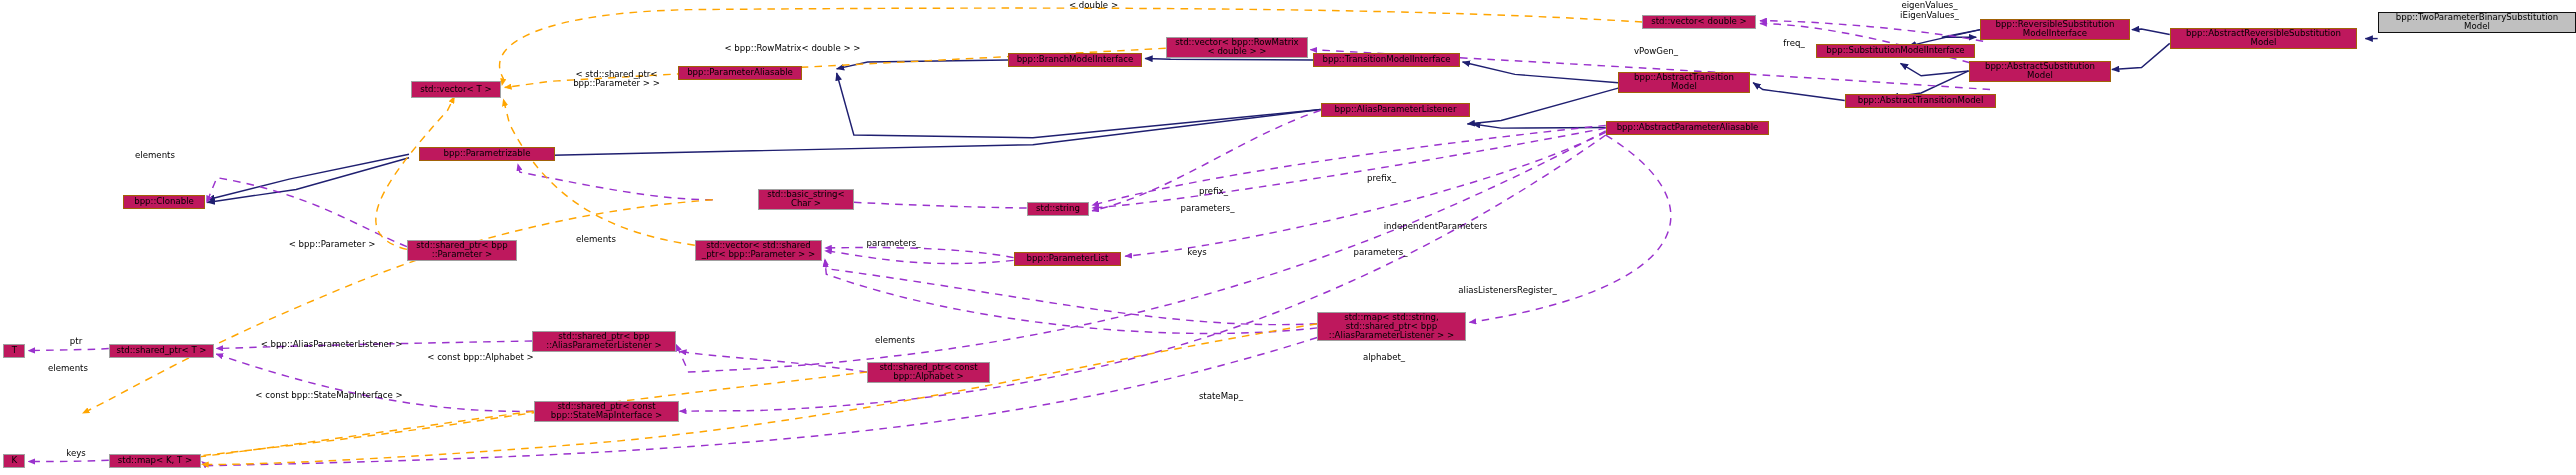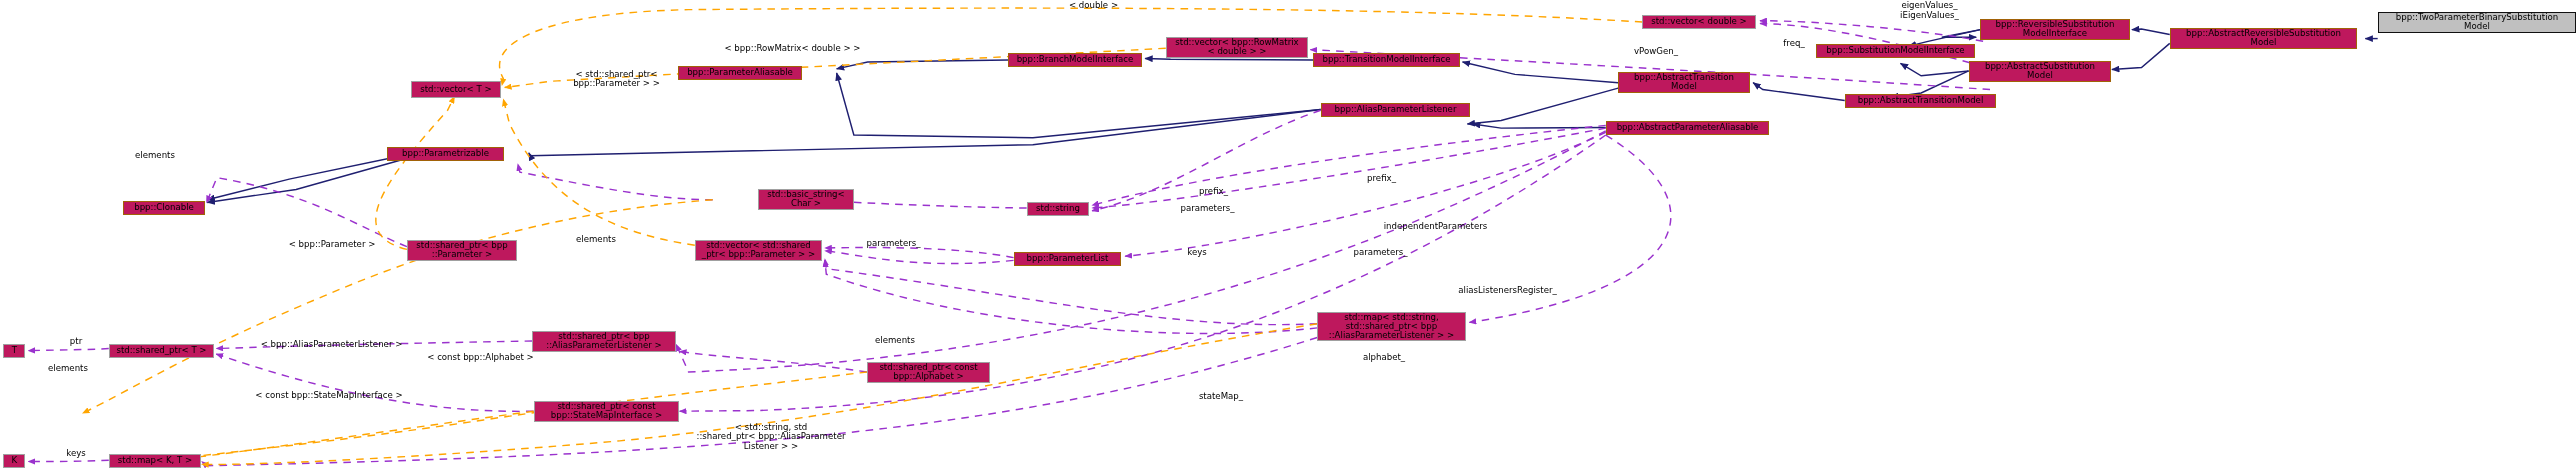--- a/index.html
+++ b/index.html
@@ -133,22 +133,22 @@
 Model</div>
     <div class="node klass" style="left: 1816px; top: 44px; width: 159px; height: 13.8px;">bpp::SubstitutionModelInterface</div>
     <div class="node klass" style="left: 1618px; top: 72px; width: 132px; height: 20.7px;">bpp::AbstractTransition
 Model</div>
     <div class="node klass" style="left: 1845px; top: 94px; width: 151px; height: 13.8px;">bpp::AbstractTransitionModel</div>
     <div class="node klass" style="left: 1313px; top: 53px; width: 147px; height: 13.8px;">bpp::TransitionModelInterface</div>
     <div class="node klass" style="left: 1008px; top: 53px; width: 134px; height: 13.8px;">bpp::BranchModelInterface</div>
     <div class="node klass" style="left: 678px; top: 66px; width: 124px; height: 13.8px;">bpp::ParameterAliasable</div>
     <div class="node klass" style="left: 1606px; top: 121px; width: 163px; height: 13.8px;">bpp::AbstractParameterAliasable</div>
     <div class="node klass" style="left: 1321px; top: 103px; width: 149px; height: 13.8px;">bpp::AliasParameterListener</div>
-    <div class="node klass" style="left: 387px; top: 147px; width: 117px; height: 13.8px;">bpp::Parametrizable</div>
-    <div class="node klass" style="left: 123px; top: 201px; width: 82px; height: 13.8px;">bpp::Clonable</div>
+    <div class="node klass" style="left: 419px; top: 147px; width: 136px; height: 13.8px;">bpp::Parametrizable</div>
+    <div class="node klass" style="left: 123px; top: 195px; width: 82px; height: 13.8px;">bpp::Clonable</div>
     <div class="node klass" style="left: 1014px; top: 252px; width: 107px; height: 13.8px;">bpp::ParameterList</div>
     <div class="node tmpl" style="left: 1642px; top: 15px; width: 114px; height: 13.8px;">std::vector&lt; double &gt;</div>
     <div class="node tmpl" style="left: 1166px; top: 37px; width: 142px; height: 20.7px;">std::vector&lt; bpp::RowMatrix
 &lt; double &gt; &gt;</div>
     <div class="node tmpl" style="left: 411px; top: 81px; width: 90px; height: 17px;">std::vector&lt; T &gt;</div>
     <div class="node tmpl" style="left: 713px; top: 189px; width: 96px; height: 20.7px; margin-left: 45px;">std::basic_string&lt;
 Char &gt;</div>
     <div class="node tmpl" style="left: 1027px; top: 202px; width: 62px; height: 13.8px;">std::string</div>
     <div class="node tmpl" style="left: 407px; top: 240px; width: 110px; height: 20.7px;">std::shared_ptr&lt; bpp
 ::Parameter &gt;</div>
@@ -187,18 +187,15 @@
     <div class="elabel" style="left: 1339px; top: 248px; width: 83px;">parameters_</div>
     <div class="elabel" style="left: 1425px; top: 286px; width: 165px;">aliasListenersRegister_</div>
     <div class="elabel" style="left: 59px; top: 337px; width: 34px;">ptr</div>
     <div class="elabel" style="left: 225px; top: 340px; width: 213px;">&lt; bpp::AliasParameterListener &gt;</div>
     <div class="elabel" style="left: 398px; top: 353px; width: 165px;">&lt; const bpp::Alphabet &gt;</div>
     <div class="elabel" style="left: 30px; top: 364px; width: 76px;">elements</div>
     <div class="elabel" style="left: 857px; top: 336px; width: 76px;">elements</div>
     <div class="elabel" style="left: 1346px; top: 353px; width: 76px;">alphabet_</div>
     <div class="elabel" style="left: 219px; top: 391px; width: 220px;">&lt; const bpp::StateMapInterface &gt;</div>
     <div class="elabel" style="left: 1183px; top: 392px; width: 76px;">stateMap_</div>
-    <div class="elabel" style="left: 678px; top: 423px; width: 186px;">&lt; std::string, std
-::shared_ptr&lt; bpp::AliasParameter
-Listener &gt; &gt;</div>
     <div class="elabel" style="left: 52px; top: 449px; width: 48px;">keys</div>
   </div>
 
 
 </body></html>

